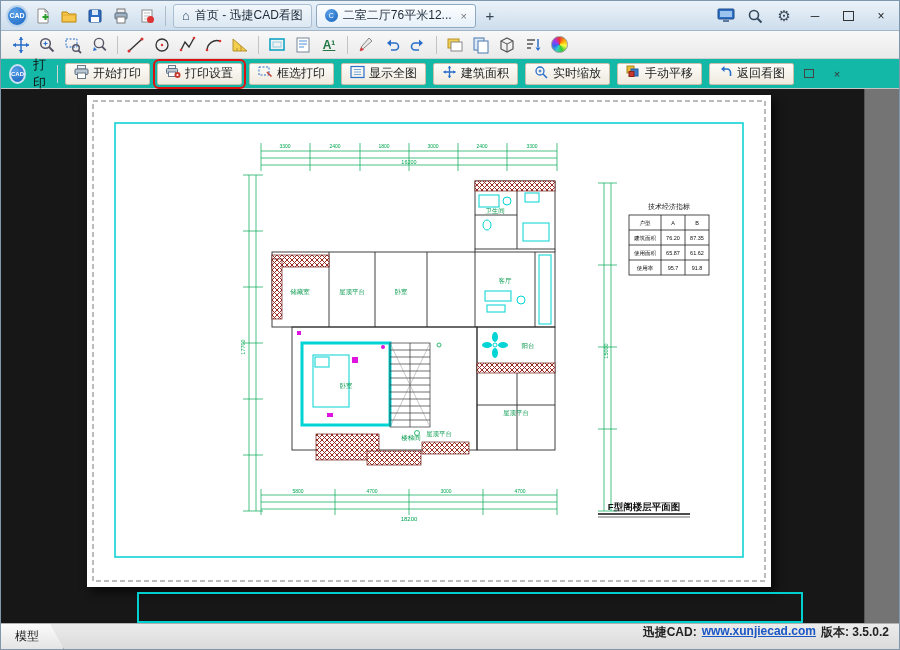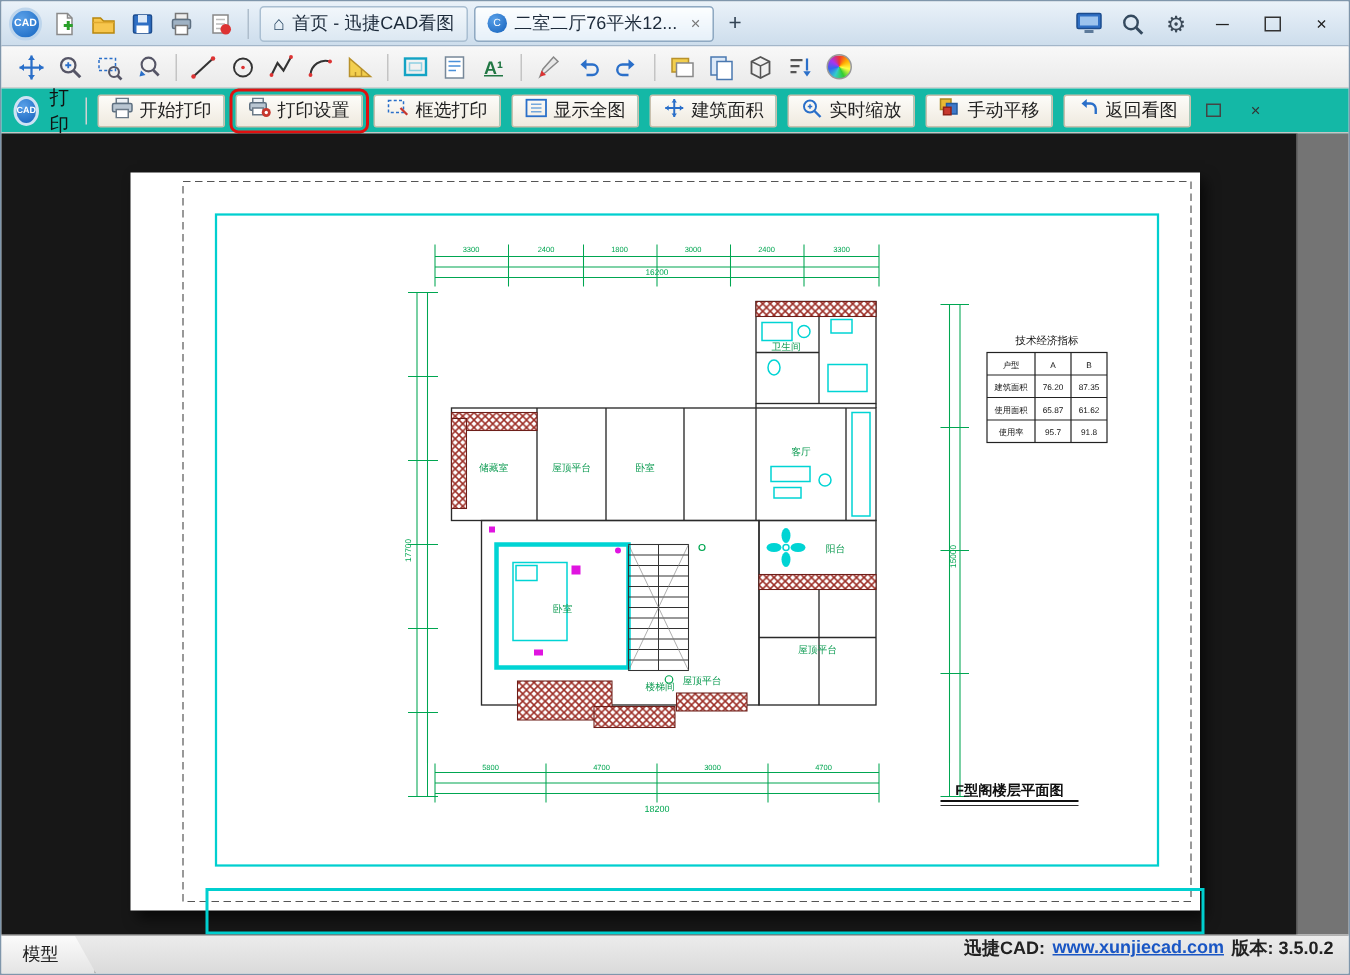--- a/index.html
+++ b/index.html
@@ -47,21 +47,21 @@
     background:linear-gradient(#fdfcf9,#efeadf);border:1px solid #c9c0ad;border-radius:2px;font-size:12px;color:#222;white-space:nowrap;}
   .pt-btn.highlight{outline:2px solid #e01010;outline-offset:2px;align-items:center;}
   .pt-win{margin-left:auto;display:flex;gap:12px;margin-right:46px;color:#555;align-items:center;}
   .pt-winbtn{display:flex;align-items:center;justify-content:center;width:16px;height:16px;font-size:11px;color:#333;}
   .pt-maxbox{width:8px;height:7px;border:1.5px solid #444;}
 
   
   .main{display:flex;height:534px;flex:0 0 534px;}
   .canvas{position:relative;flex:1;background:#171717;overflow:hidden;}
   .gutter{width:34px;flex:0 0 34px;background:#747474;border-left:1px solid #565656;}
-  .paper{position:absolute;left:86px;top:26px;width:684px;height:492px;background:#fff;box-shadow:4px 5px 9px rgba(0,0,0,.65);padding-left:29px;}
+  .paper{position:absolute;left:86px;top:6px;width:684px;height:492px;background:#fff;box-shadow:4px 5px 9px rgba(0,0,0,.65);}
   .below-sheet{position:absolute;left:136px;top:503px;width:662px;height:27px;border:2px solid #00cfcf;}
   svg text{font-family:"Liberation Sans",sans-serif;}
 
   
   .statusbar{height:26px;flex:0 0 26px;background:linear-gradient(#ececec,#dadada);border-top:1px solid #b0b0b0;
     display:flex;align-items:flex-start;font-size:12px;color:#222;box-sizing:border-box;}
   .model-tab{height:100%;display:flex;align-items:center;padding:0 24px 0 14px;
     background:linear-gradient(#fbfbfb,#e4e4e4);border-right:1px solid #9a9a9a;
     clip-path:polygon(0 0,calc(100% - 14px) 0,100% 100%,0 100%);}
   .status-right{margin-left:auto;margin-right:10px;display:flex;gap:5px;white-space:nowrap;font-weight:bold;}

